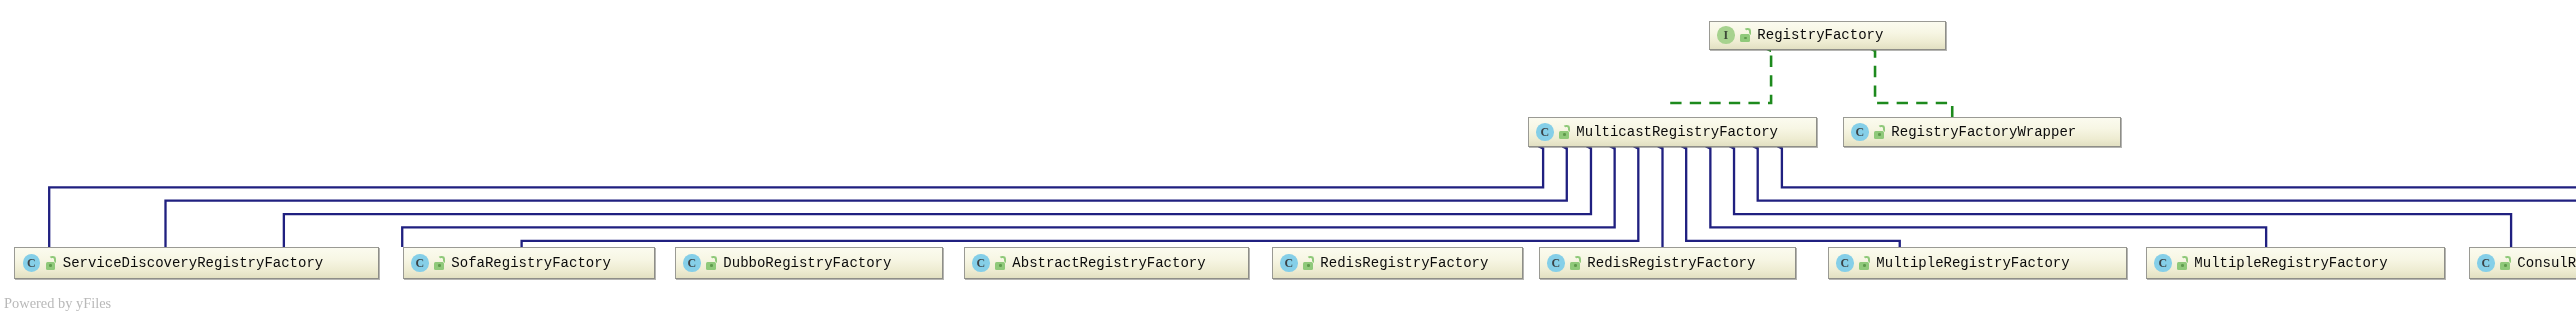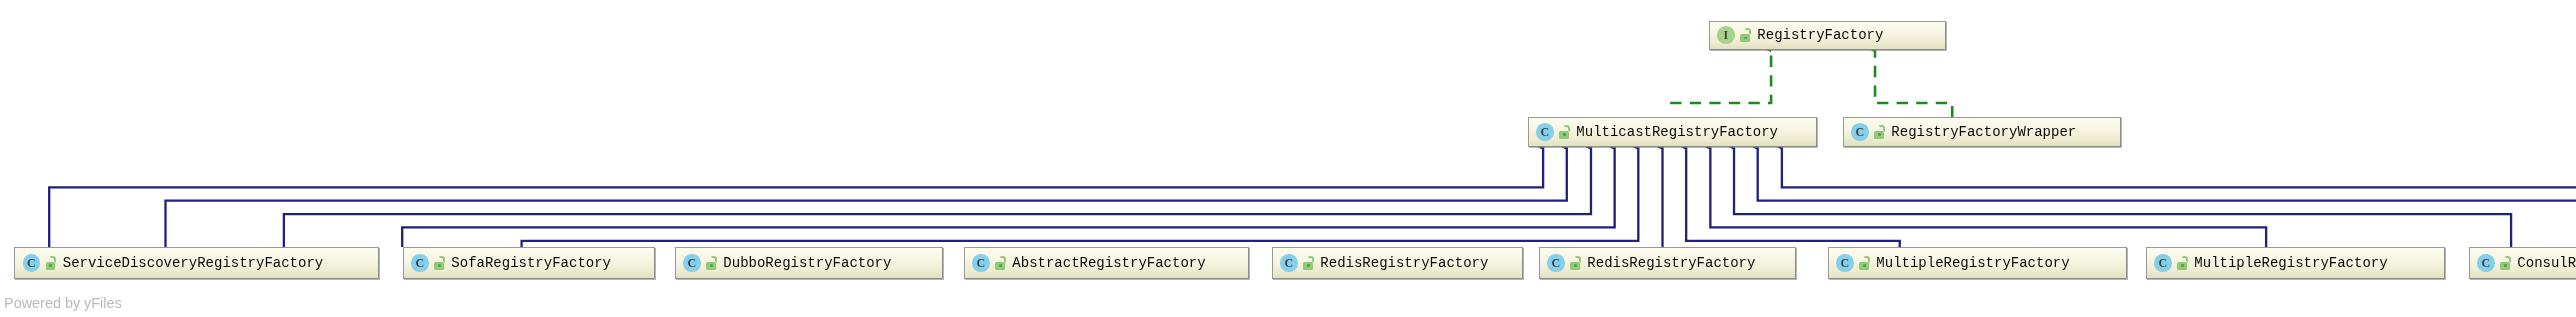--- a/index.html
+++ b/index.html
@@ -1,21 +1,21 @@
 <!DOCTYPE html>
 <html style="font-size:8.2px"><head>
 <meta charset="utf-8">
 <style>
   html,body{margin:0;padding:0;background:#ffffff;}
   body{width:3360px;height:317px;overflow:hidden;position:relative;
        font-family:"Liberation Sans","DejaVu Sans",sans-serif;}
 
   #canvas{position:absolute;left:0;top:0;width:3360px;height:317px;}
   #yfiles{position:absolute;left:4.1px;top:295px;font-size:14.4px;color:#b9b9b9;
-    font-family:Liberation Sans, sans-serif;white-space:nowrap;}
+    font-family:Liberation Serif, serif;white-space:nowrap;}
 
   
   #edges{position:absolute;left:0;top:0;width:3360px;height:317px;}
 
   
   .node{position:absolute;box-sizing:border-box;
     border:1px solid #9a9a94;
     border-right-color:#8e8e88;border-bottom-color:#8e8e88;
     background:linear-gradient(to bottom,#fbfbef 0%,#f7f6e4 38%,#eeecd2 74%,#e2e0c2 100%);
     box-shadow:1px 1px 0 rgba(120,120,115,.55);

